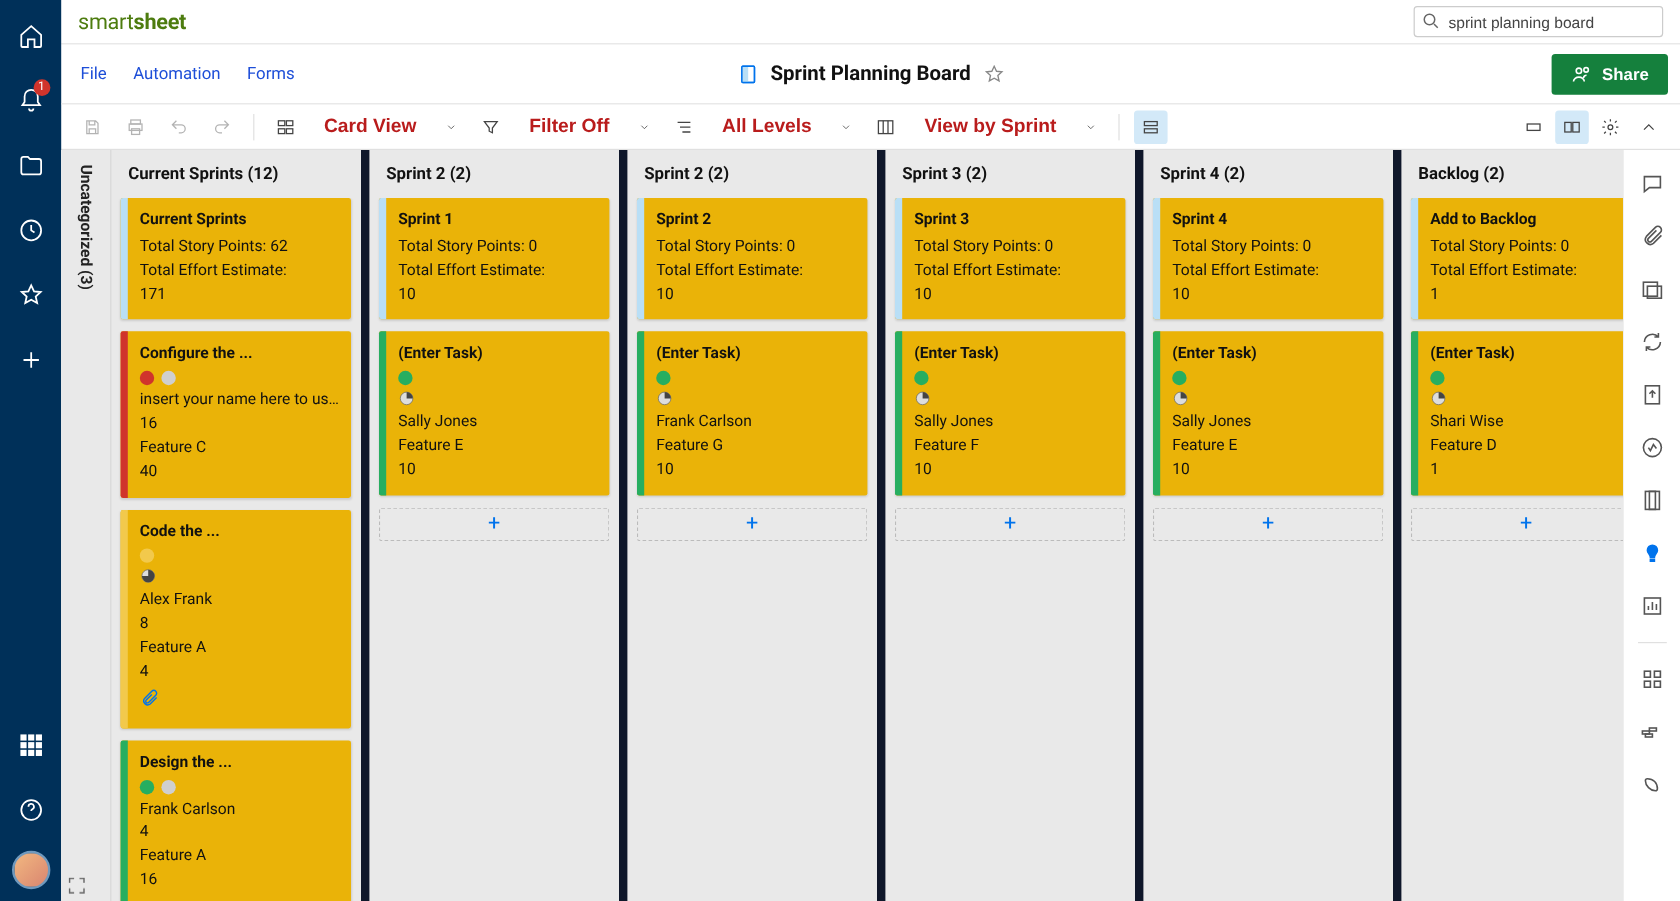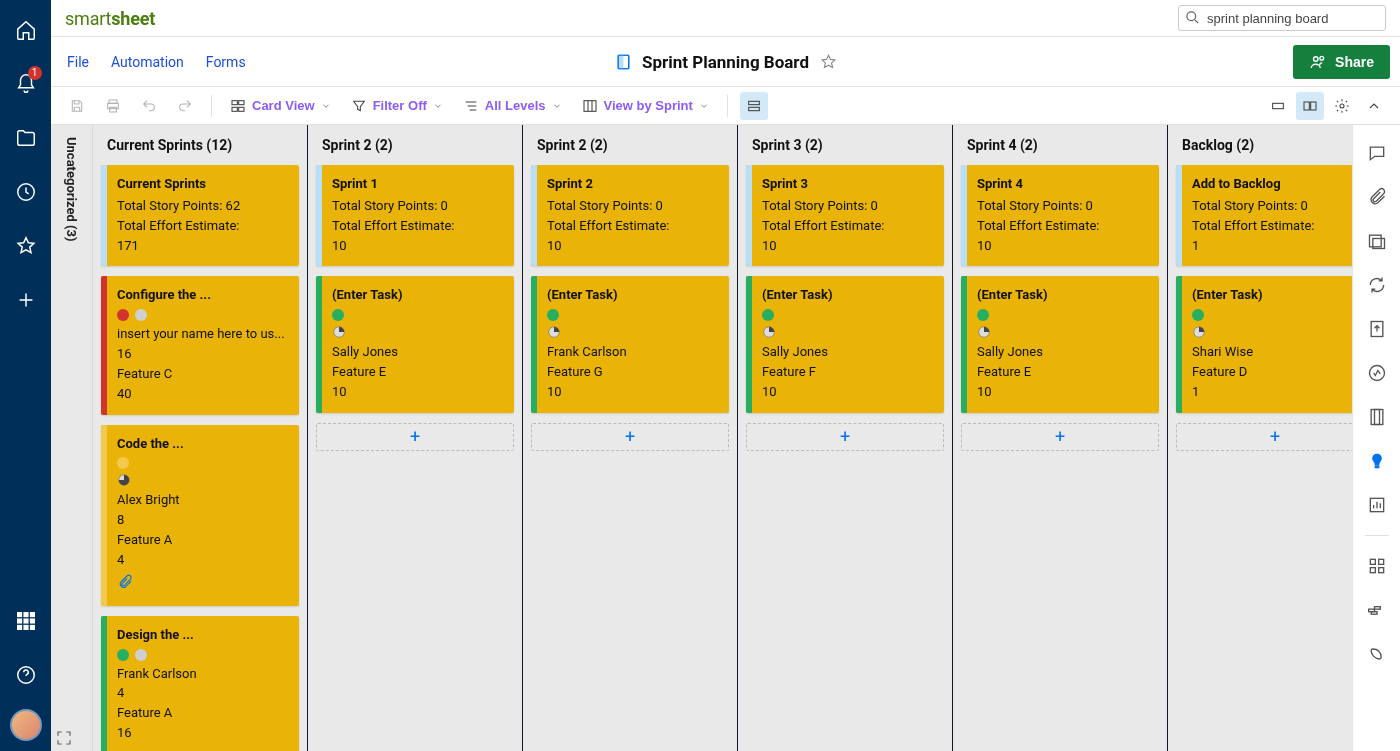--- a/index.html
+++ b/index.html
@@ -22,32 +22,32 @@
 .header { height: 50px; display: flex; align-items: center; padding: 0 10px 0 16px; border-bottom: 1px solid #e4e4e4; gap: 20px; }
 .menu { display: flex; gap: 22px; }
 .menu-item { font-size: 14px; color: #1d4ed8; cursor: pointer; }
 .title-wrap { position: absolute; left: 50%; transform: translateX(-50%); display: flex; align-items: center; gap: 10px; }
 .title-wrap .doc-icon { width: 18px; height: 20px; }
 .title-wrap .title { font-size: 17px; font-weight: 700; }
 .title-wrap .star { width: 18px; height: 18px; stroke: #888; fill: none; stroke-width: 1.5; cursor: pointer; }
 .share-btn { margin-left: auto; background: #15803d; color: #fff; border: none; border-radius: 3px; height: 34px; padding: 0 16px; font-size: 14px; font-weight: 700; display: flex; align-items: center; gap: 8px; cursor: pointer; }
 .share-btn svg { stroke: #fff; fill: none; width: 18px; height: 18px; stroke-width: 1.8; }
 .toolbar { height: 38px; display: flex; align-items: center; padding: 0 12px; border-bottom: 1px solid #e0e0e0; gap: 8px; background: #fff; }
-.tbtn { height: 28px; display: inline-flex; align-items: center; gap: 6px; padding: 0 6px; border: none; background: transparent; font-size: 13px; font-weight: 700; color: #8b5cf6; cursor: pointer; border-radius: 3px; }
+.tbtn { height: 28px; display: inline-flex; align-items: center; gap: 24px; padding: 0 6px; border: none; background: transparent; font-size: 16px; font-weight: 700; color: #b91c1c; cursor: pointer; border-radius: 3px; }
 .tbtn svg { width: 16px; height: 16px; stroke: #444; fill: none; stroke-width: 1.6; }
 .tbtn.disabled { opacity: 0.4; cursor: default; }
 .tsep { width: 1px; height: 22px; background: #e0e0e0; margin: 0 4px; }
 .tbtn .chev { width: 10px; height: 10px; }
 .tbtn.active { background: #d3e9f8; }
 .toolbar .right { margin-left: auto; display: flex; gap: 4px; align-items: center; }
 .content-wrap { flex: 1; display: flex; min-height: 0; position: relative; }
 .board { flex: 1; display: flex; background: #e9e9e9; overflow-x: auto; min-width: 0; }
 .collapsed-col { width: 42px; background: #e9e9e9; border-right: 1px solid #d8d8d8; display: flex; align-items: flex-start; justify-content: center; padding-top: 12px; flex-shrink: 0; }
 .collapsed-col .vtext { writing-mode: vertical-rl; font-weight: 700; font-size: 13px; color: #222; }
-.column { width: 215px; flex-shrink: 0; border-right: 1px solid #0f172a; display: flex; flex-direction: column; }
+.column { width: 215px; flex-shrink: 0; border-right: 7px solid #0f172a; display: flex; flex-direction: column; }
 .col-header { height: 40px; display: flex; align-items: center; padding: 0 14px; font-weight: 700; font-size: 14px; }
 .col-body { flex: 1; padding: 0 8px 8px; overflow-y: auto; }
 .card { background: #eab308; border-radius: 2px; box-shadow: 0 1px 2px rgba(0,0,0,0.12); margin-bottom: 10px; position: relative; padding: 10px 10px 10px 16px; font-size: 13px; line-height: 1.45; cursor: pointer; }
 .card .stripe { position: absolute; left: 0; top: 0; bottom: 0; width: 6px; border-radius: 2px 0 0 2px; }
 .card .ctitle { font-weight: 700; margin-bottom: 3px; }
 .card .row { margin: 1px 0; white-space: nowrap; overflow: hidden; text-overflow: ellipsis; }
 .card .dots { display: flex; gap: 6px; margin: 4px 0; align-items: center; }
 .dot { width: 12px; height: 12px; border-radius: 50%; }
 .dot.red { background: #d0342c; }
 .dot.yellow { background: #f2c94c; }
@@ -293,21 +293,21 @@
                 <div class="ctitle">Code the ...</div>
                 <div class="dots">
                   <span class="dot yellow"></span>
                 </div>
                 <div class="dots">
                   <svg class="harvey" viewBox="0 0 24 24">
                     <circle cx="12" cy="12" r="9" fill="#ddd" stroke="#666" stroke-width="1"></circle>
                     <path d="M12 12 L12 3 A9 9 0 1 1 3 12 z" fill="#444"></path>
                   </svg>
                 </div>
-                <div class="row">Alex Bright</div>
+                <div class="row">Alex Frank</div>
                 <div class="row">8</div>
                 <div class="row">Feature A</div>
                 <div class="row">4</div>
                 <div style="margin-top:4px"><svg class="attach-icon" viewBox="0 0 24 24">
                     <path d="M21 11l-8 8a5 5 0 0 1-7-7l9-9a3.5 3.5 0 0 1 5 5l-9 9a2 2 0 0 1-3-3l7-7"></path>
                   </svg></div>
               </div>
               <div class="card">
                 <div class="stripe" style="background:#27ae60"></div>
                 <div class="ctitle">Design the ...</div>

